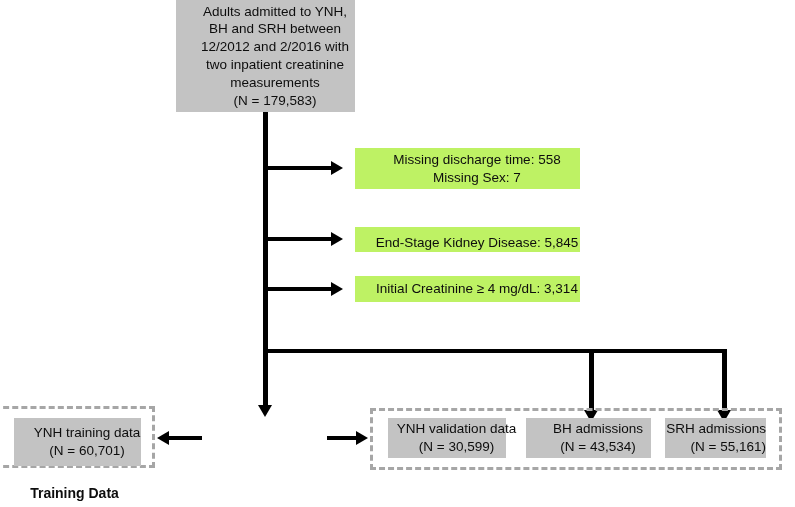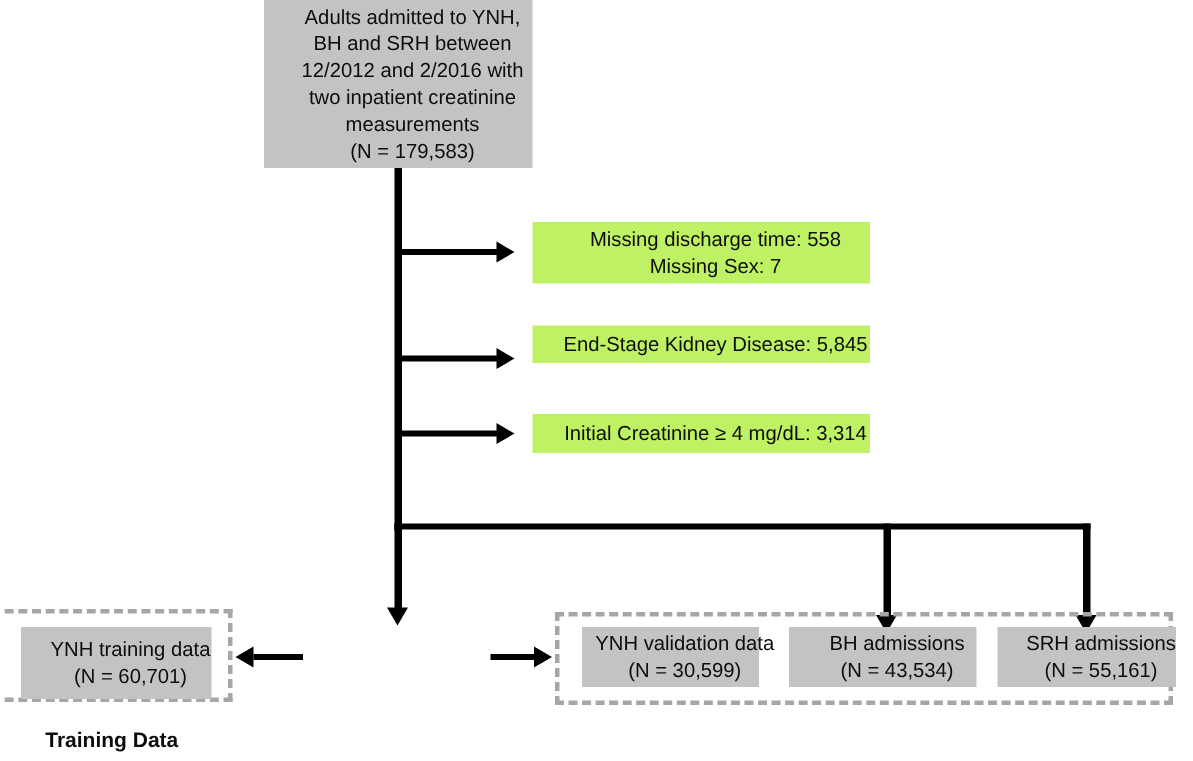--- a/index.html
+++ b/index.html
@@ -96,21 +96,21 @@
 
   <div class="line" style="left:266px; top:166px; width:66px; height:4px;"></div>
   <div class="arrow arrow-right" style="left:331px; top:161px;"></div>
   <div class="node node-light t13" style="left:355px; top:148px; width:225px; height:41px;">
     <span class="ln">Missing discharge time: 558</span>
     <span class="ln">Missing Sex: 7</span>
   </div>
 
   <div class="line" style="left:266px; top:237px; width:66px; height:4px;"></div>
   <div class="arrow arrow-right" style="left:331px; top:232px;"></div>
-  <div class="node node-light t13" style="left:355px; top:217px; width:225px; height:25px;">
+  <div class="node node-light t13" style="left:355px; top:227px; width:225px; height:25px;justify-content:flex-end;">
     <span class="ln">End-Stage Kidney Disease: 5,845</span>
   </div>
 
   <div class="line" style="left:266px; top:287px; width:66px; height:4px;"></div>
   <div class="arrow arrow-right" style="left:331px; top:282px;"></div>
   <div class="node node-light t13" style="left:355px; top:276px; width:225px; height:26px;">
     <span class="ln">Initial Creatinine ≥ 4 mg/dL: 3,314</span>
   </div>
 
   <div class="line" style="left:263px; top:349px; width:464px; height:4px;"></div>
@@ -143,19 +143,19 @@
   <div class="node node-dark t13" style="left:388px; top:418px; width:118px; height:40px;">
     <span class="ln">YNH validation data</span>
     <span class="ln">(N = 30,599)</span>
   </div>
 
   <div class="node node-dark t13" style="left:526px; top:418px; width:125px; height:40px;">
     <span class="ln">BH admissions</span>
     <span class="ln">(N = 43,534)</span>
   </div>
 
-  <div class="node node-dark t13" style="left:665px; top:418px; width:119px; height:40px;">
+  <div class="node node-dark t13" style="left:665px; top:418px; width:101px; height:40px;align-items:flex-end;">
     <span class="ln">SRH admissions</span>
     <span class="ln">(N = 55,161)</span>
   </div>
 
 
 </div>
 
 </body></html>

